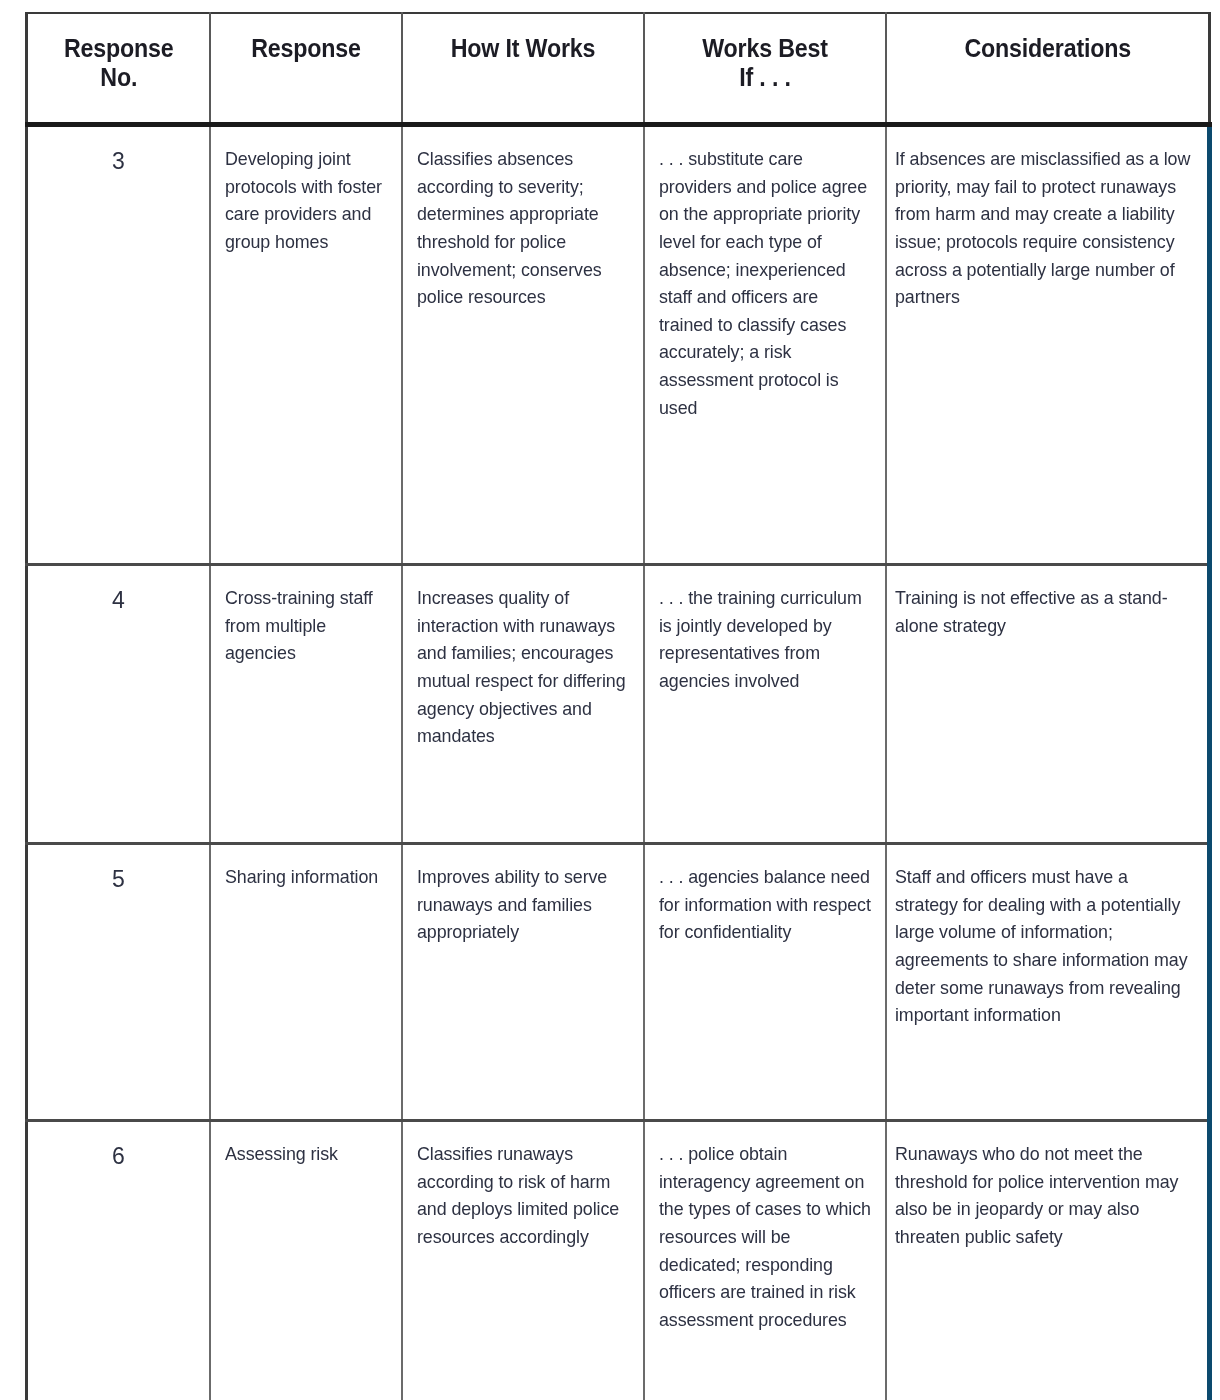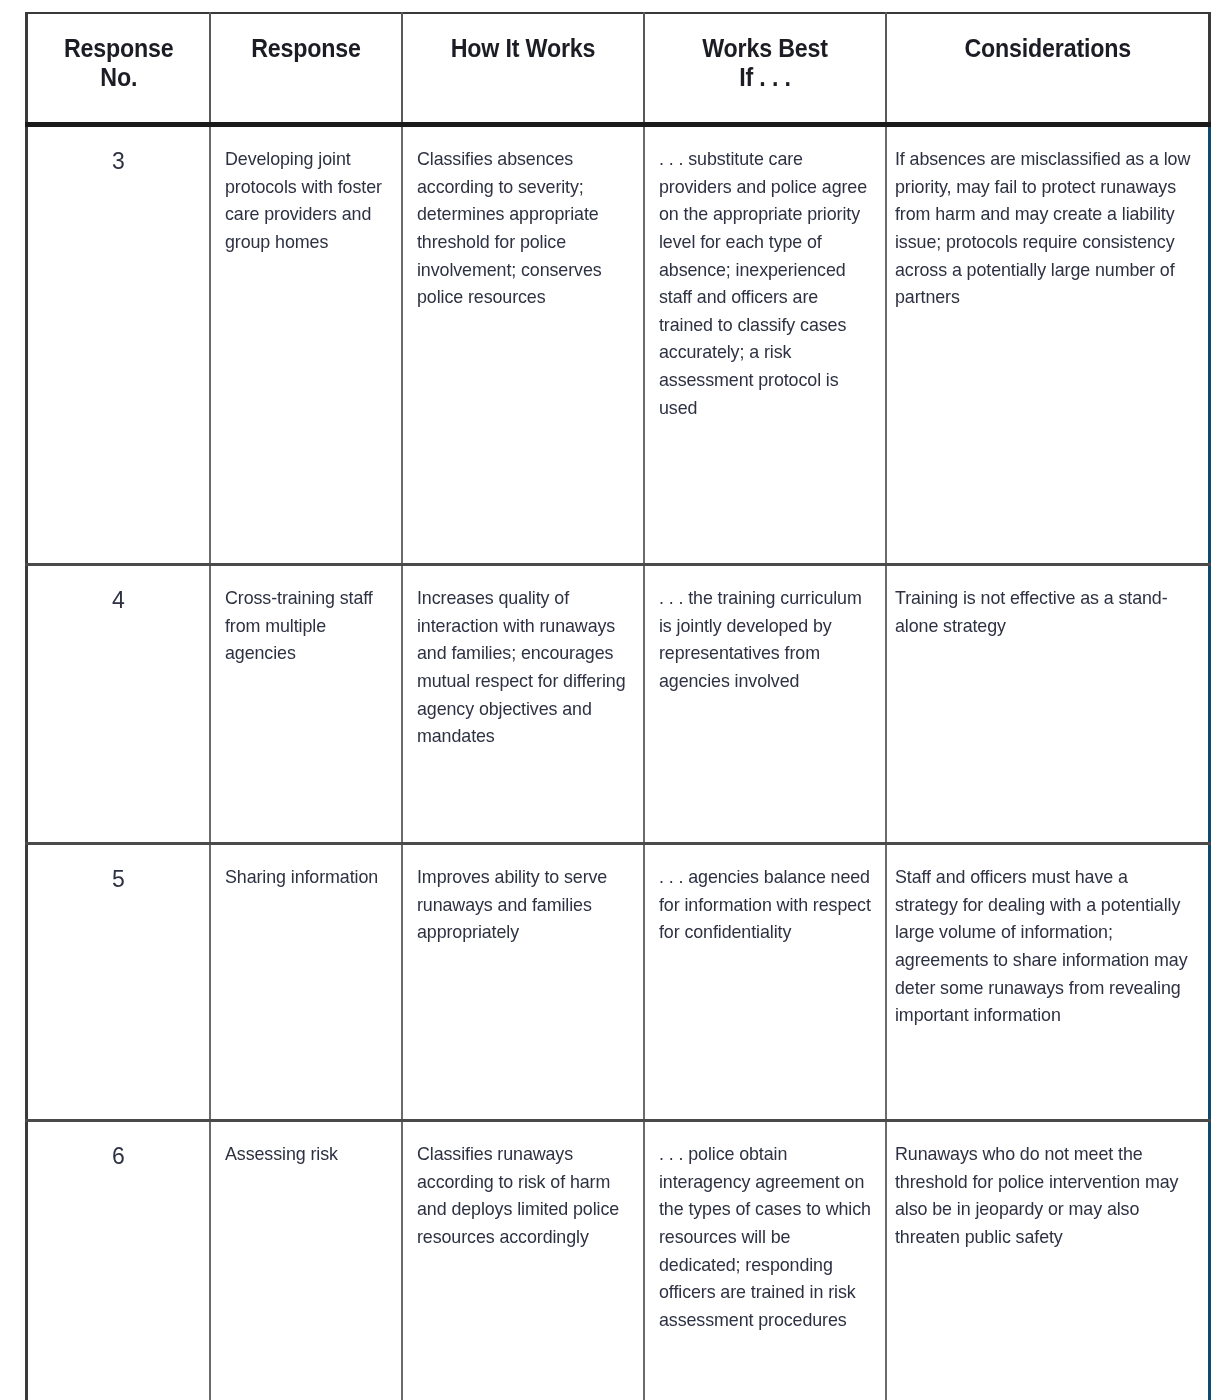--- a/index.html
+++ b/index.html
@@ -68,21 +68,21 @@
     border-right: 2px solid #6b6b6b;
     border-bottom: 3px solid #4a4a4a;
     padding: 18px 14px 26px 14px;
     vertical-align: top;
     font-size: 19px;
     line-height: 1.455;
     color: #2d3142;
     letter-spacing: -0.1px;
   }
   tbody td:first-child { border-left: 3px solid #3a3a3a; }
-  tbody td:last-child  { border-right: 3px solid #0c4a6e; padding-left: 8px; }
+  tbody td:last-child  { border-right: 5px solid #0c4a6e; padding-left: 8px; }
   tbody tr:last-child td { border-bottom: 4px solid #1a1a1a; }
 
   td.cell-no {
     text-align: center;
     font-size: 23px;
     padding-top: 18px;
   }
 
   .cell-text {
     display: block;

